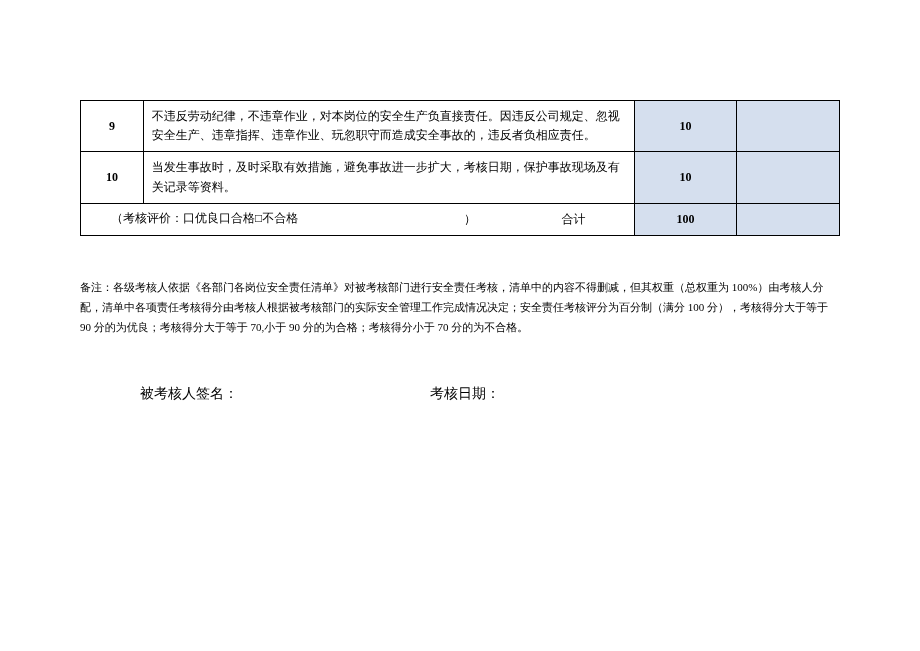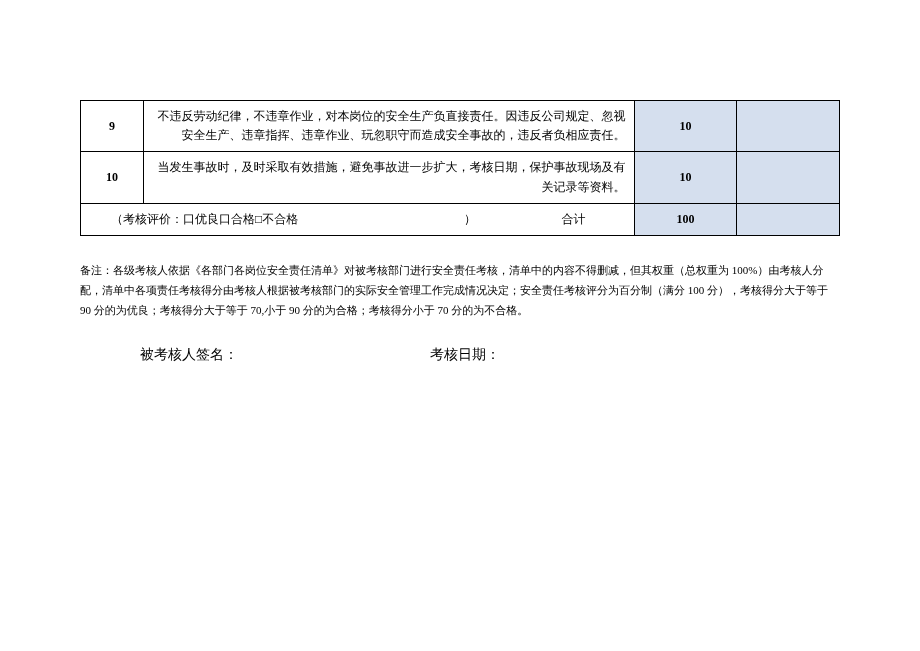--- a/index.html
+++ b/index.html
@@ -30,44 +30,43 @@
       vertical-align: middle;
       line-height: 1.6;
     }
     .col-num {
       width: 55px;
       text-align: center;
       font-weight: bold;
     }
     .col-desc {
       width: 430px;
-      text-align: right;
     }
     .col-score {
       width: 90px;
       text-align: center;
       background: #d5dfee;
       font-weight: bold;
     }
     .col-blank {
       width: 90px;
       background: #d5dfee;
     }
     .summary-row .col-num-merged {
       text-align: left;
       padding-left: 30px;
     }
     .notes {
-      margin-top: 25px;
+      margin-top: 42px;
       font-size: 11px;
       line-height: 1.8;
       color: #000;
     }
     .signatures {
-      margin-top: 26px;
+      margin-top: 48px;
       display: flex;
       font-size: 14px;
       padding-left: 60px;
     }
     .sig-item {
       flex: 0 0 auto;
     }
     .sig-1 { width: 290px; }
     .sig-2 { width: 300px; }
     .sig-3 { }
@@ -87,21 +86,21 @@
       </tr>
       <tr>
         <td class="col-num">10</td>
         <td class="col-desc">当发生事故时，及时采取有效措施，避免事故进一步扩大，考核日期，保护事故现场及有关记录等资料。</td>
         <td class="col-score">10</td>
         <td class="col-blank"></td>
       </tr>
       <tr class="summary-row">
         <td class="col-num-merged" colspan="2">
           <span style="display:flex;">
-            <span style="flex:0 0 auto;">（考核评价：口优良口合格□不合格</span>
+            <span style="flex:0 0 auto;font-family:Liberation Mono, monospace;">（考核评价：口优良口合格□不合格</span>
             <span style="flex:1; text-align:center; padding-left:80px;">）</span>
             <span style="flex:0 0 auto; padding-right:40px;font-family:Liberation Serif, serif;">合计</span>
           </span>
         </td>
         <td class="col-score">100</td>
         <td class="col-blank"></td>
       </tr>
     </tbody>
   </table>
 

